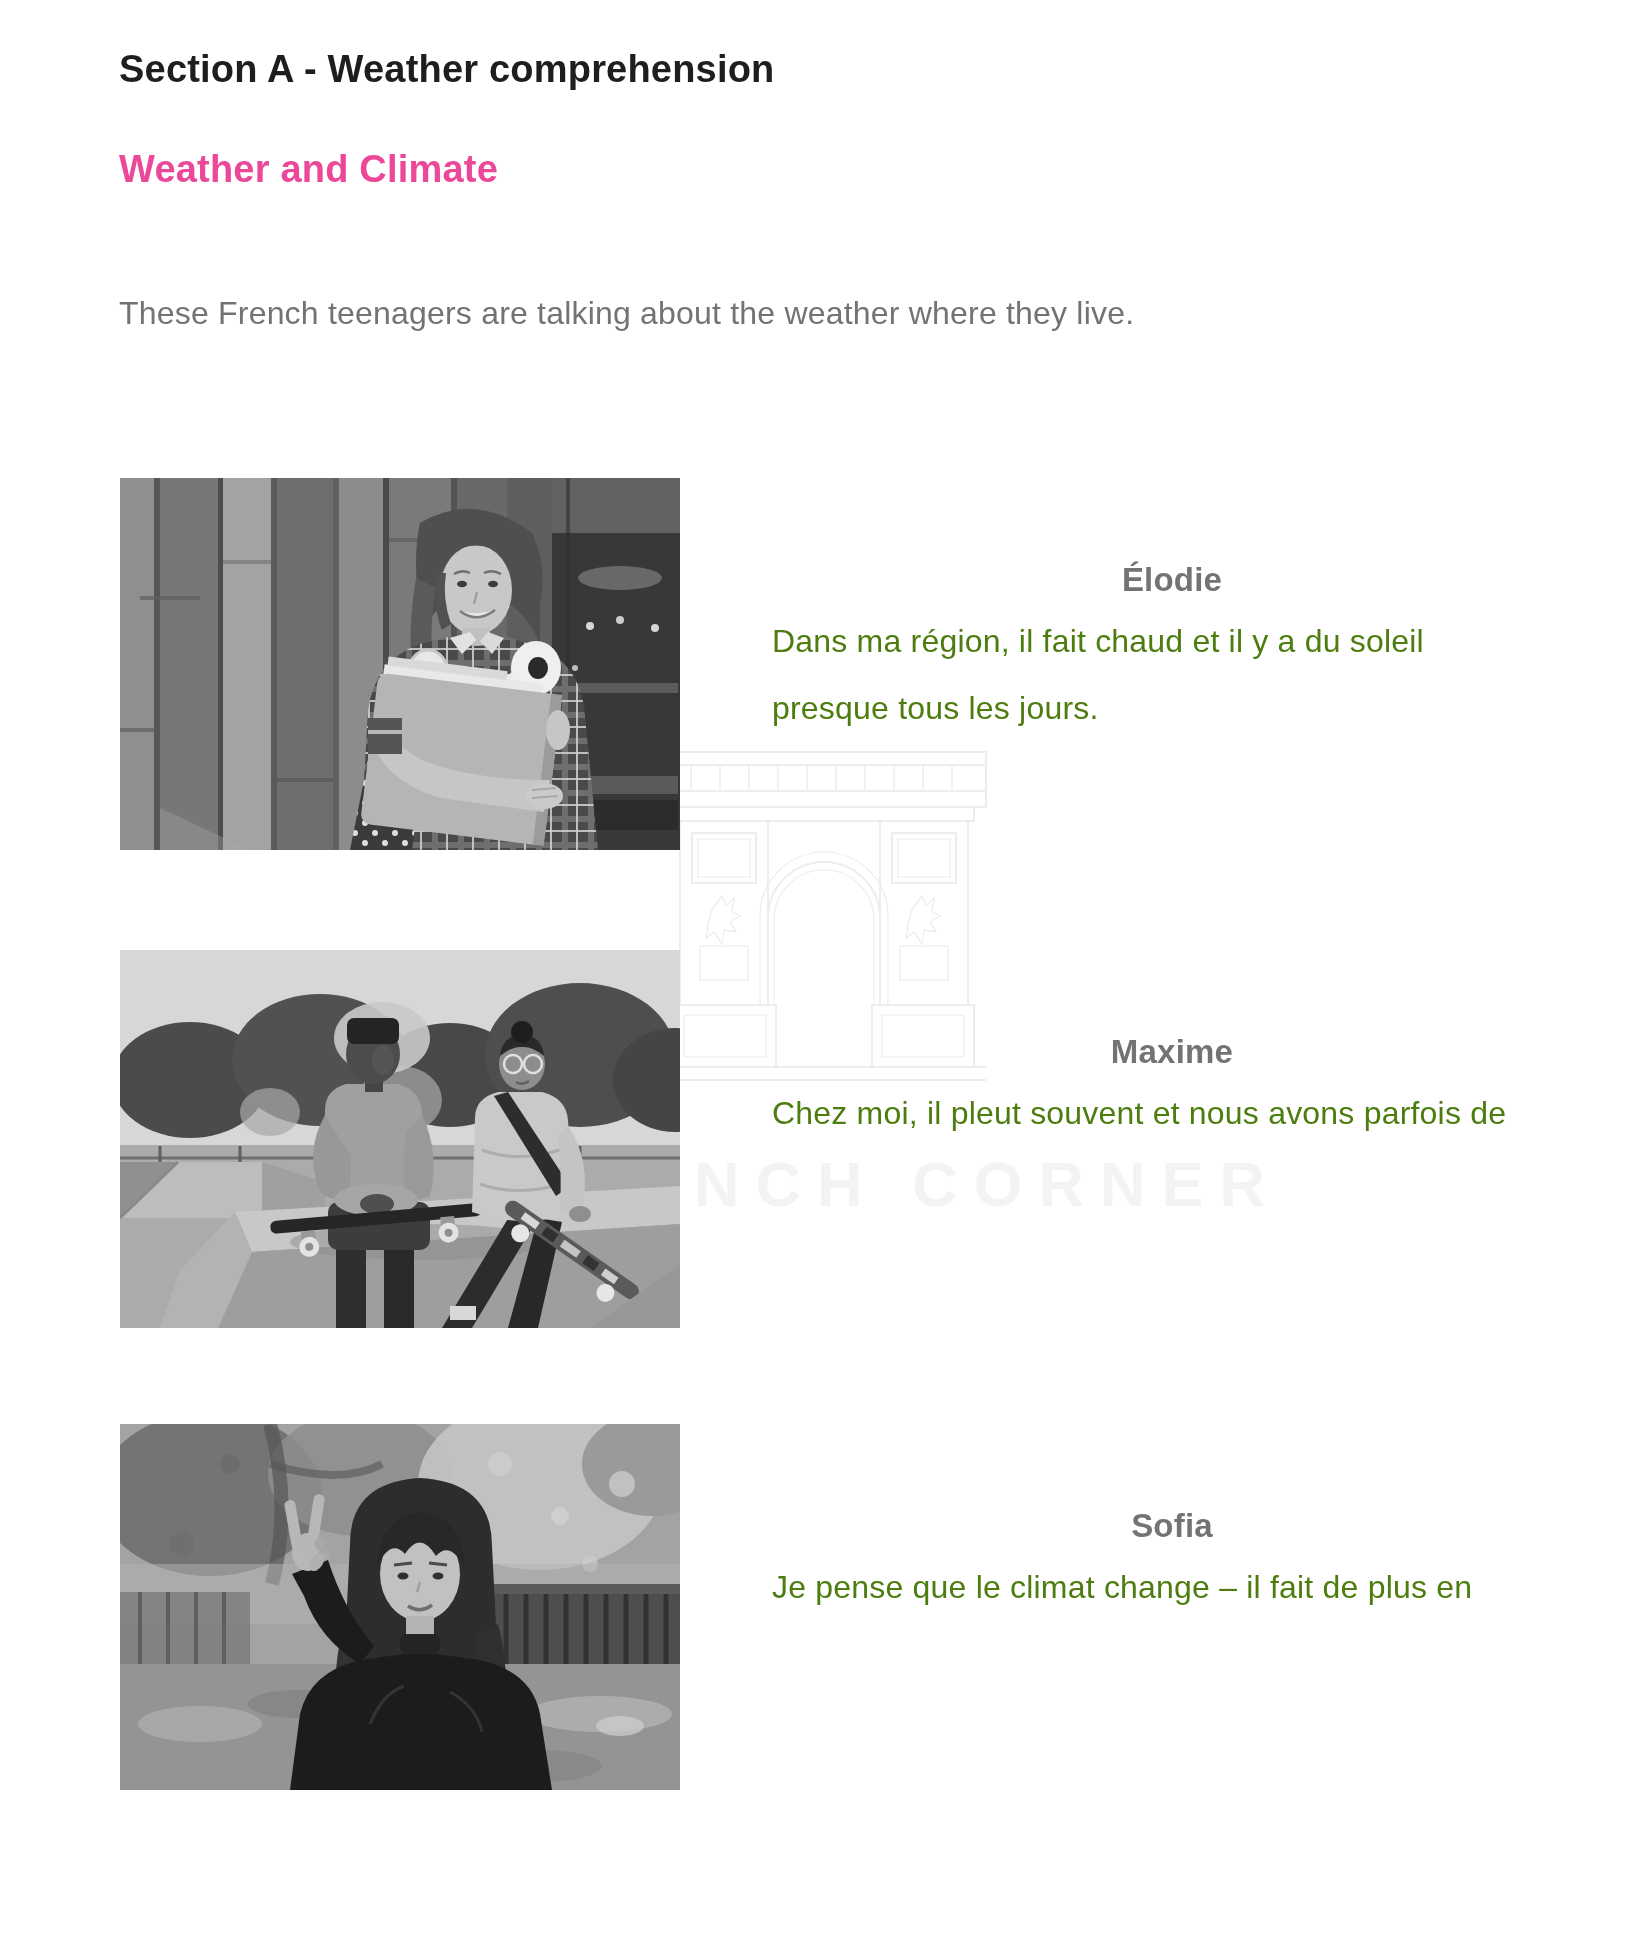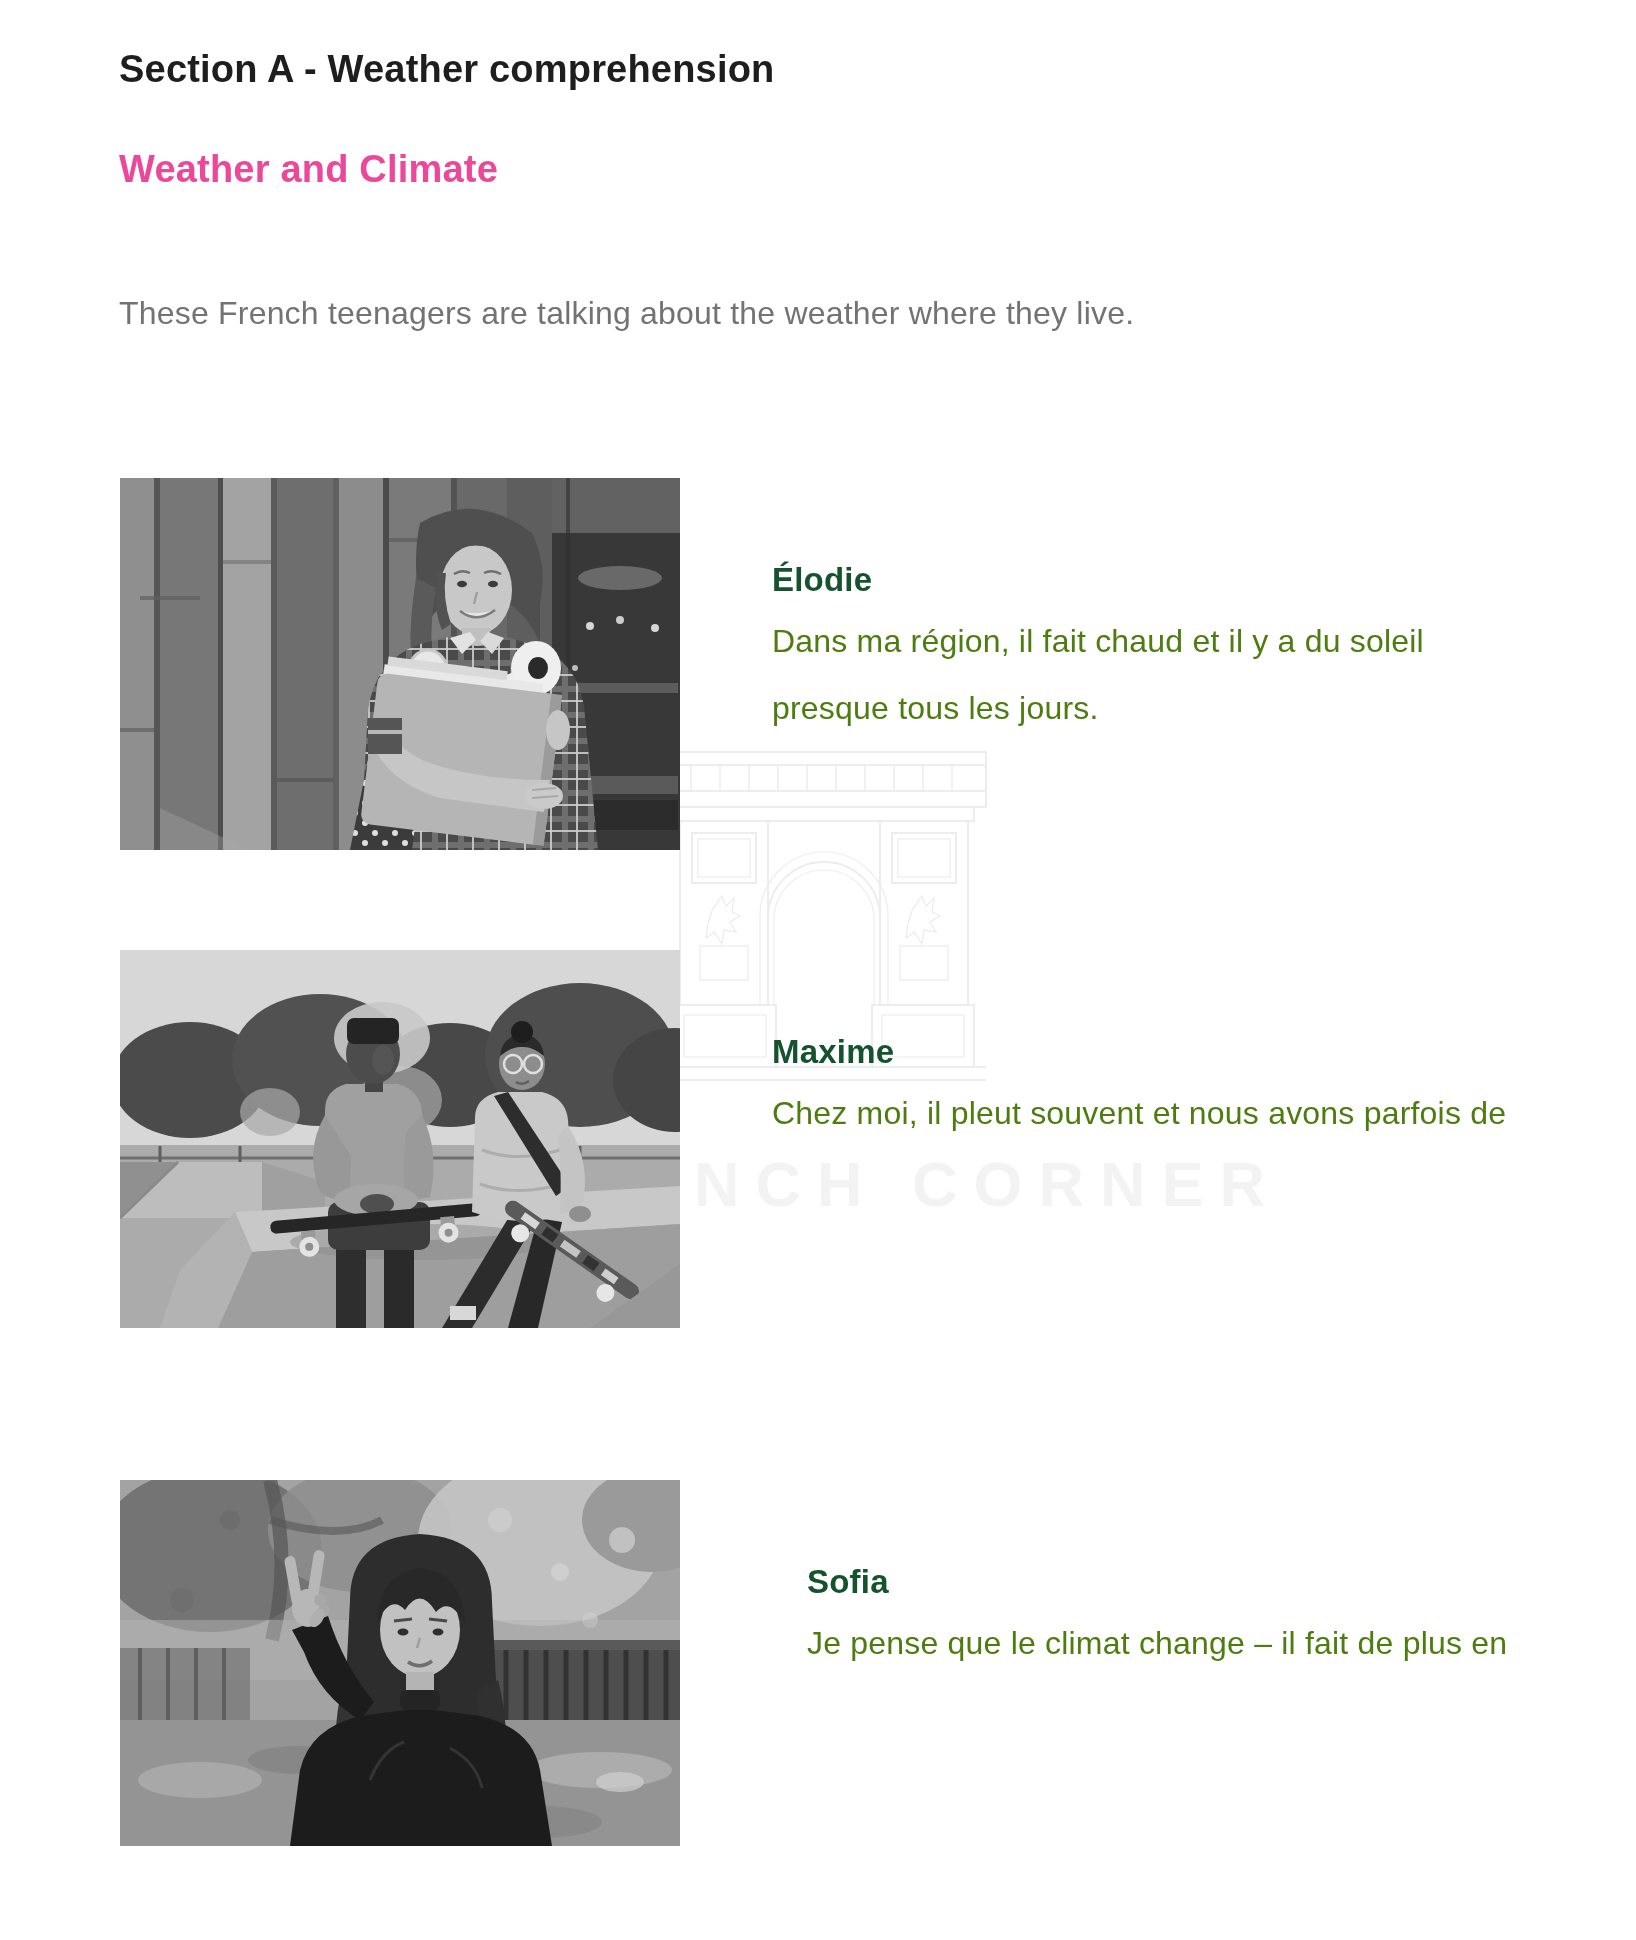--- a/index.html
+++ b/index.html
@@ -24,25 +24,26 @@
     font-size:32px; font-weight:400; color:#737373; letter-spacing:0.2px;
     white-space:nowrap;
   }
   .row{ position:absolute; left:120px; display:flex; z-index:2; }
   .row .photo{
     width:560px; flex:0 0 560px; overflow:hidden; background:#8a8a8a;
   }
   .row .photo svg{ display:block; width:100%; height:100%; }
   .row-1{ top:478px; }  .row-1 .photo{ height:372px; }
   .row-2{ top:950px; }  .row-2 .photo{ height:378px; }
-  .row-3{ top:1480px;gap:35px; } .row-3 .photo{ height:366px; }
+  .row-3{ top:1424px; } .row-3 .photo{ height:366px; }
   .txt{ margin-left:92px; padding-top:82px; width:800px; }
   .speaker-name{
-    font-size:33px; font-weight:700; color:#14532d; line-height:40px;
+    font-size:33px; font-weight:700; color:#737373; line-height:40px;
     letter-spacing:0.2px;
+    text-align:center;
   }
   .quote{ margin-top:8px; }
   .quote-line{
     font-size:32px; font-weight:400; color:#4d7c0f; line-height:67px;
     letter-spacing:0.2px; white-space:nowrap;
   }
   
   .wm-arc{
     position:absolute; left:660px; top:750px; width:328px; height:332px;
     z-index:1;

